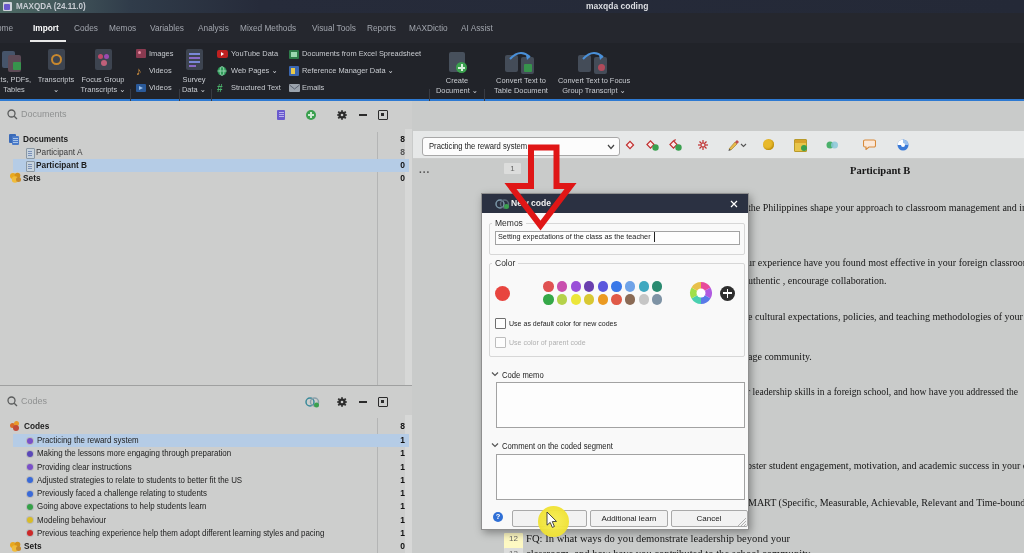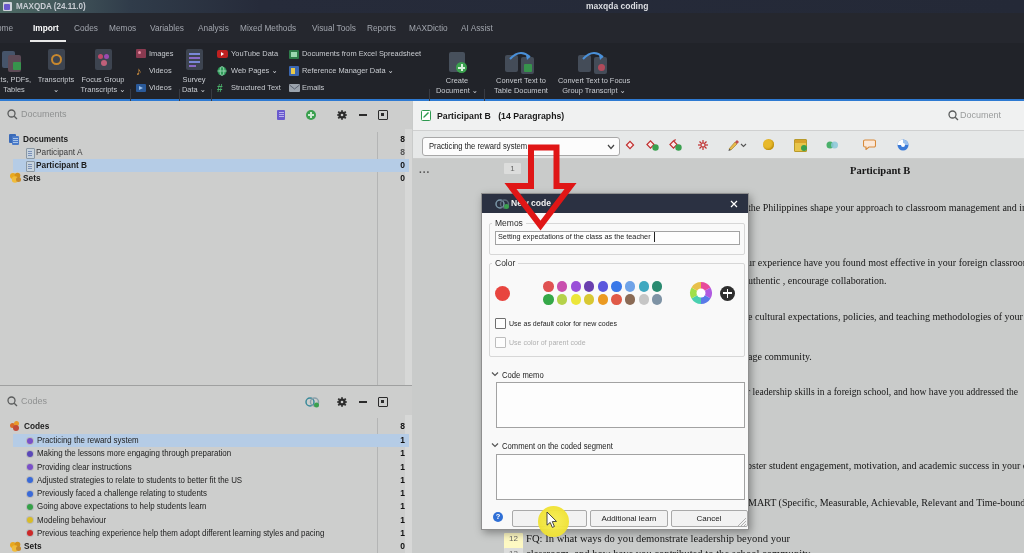--- a/index.html
+++ b/index.html
@@ -305,34 +305,20 @@
         <circle cx="8.5" cy="3.5" r="2.8" fill="#d4921a"></circle>
         <circle cx="6" cy="7.5" r="3.2" fill="#f0bc3a"></circle>
         <circle cx="9.5" cy="7.5" r="2.5" fill="#c88a2a"></circle>
       </svg>
     </div>
 <div class="trow" style="left:24px;top:153.7px;font-weight:bold;transform:scaleX(0.92);">Sets</div>
 <div class="cnt" style="left:385px;top:153.7px;">0</div>
 </div>
 
 <div class="a" id="rpanel">
- <div class="a" id="rhead">
-  <div class="a" style="left:8px;top:9px;width:10px;height:11px;">
-        <svg width="10" height="11">
-          <rect x="0.5" y="0.5" width="9" height="10" rx="1" fill="#fff" stroke="#2e9a50" stroke-width="1"></rect>
-          <path d="M2.5,6.5 L7,2 L8,3 L3.5,7.5 L2.3,7.7 Z" fill="#2e9a50"></path>
-        </svg>
-      </div>
-  <div class="a nw" style="left:24px;top:9px;height:11px;line-height:11px;font-size:9.5px;font-weight:bold;color:#1a1a1a;transform:scaleX(0.92);transform-origin:0 50%;">Participant B&nbsp;&nbsp; <span style="font-weight:bold;">(14 Paragraphs)</span></div>
-  <svg class="a" style="left:535px;top:9px;" width="11" height="11">
-        <circle cx="4.5" cy="4.5" r="3.5" stroke="#5a5c5c" stroke-width="1.3" fill="none"></circle>
-        <line x1="7.2" y1="7.2" x2="10" y2="10" stroke="#5a5c5c" stroke-width="1.3"></line>
-      </svg>
-  <div class="a nw" style="left:547px;top:9px;height:11px;line-height:11px;font-size:9px;color:#9a9c9c;">Document</div>
- </div>
  <div class="a" id="rtool">
   <div class="a" style="left:9px;top:6px;width:196px;height:17px;background:#fcfcfc;border:1px solid #a8a8a8;border-radius:3px;">
    <div class="a nw" style="left:6px;top:0;height:17px;line-height:17px;font-size:8.5px;color:#1c1c1c;transform:scaleX(0.9);transform-origin:0 50%;">Practicing the reward system</div>
    <svg class="a" style="left:184px;top:6px;" width="8" height="6">
           <path d="M1,1 L4,4.5 L7,1" stroke="#444" stroke-width="1.2" fill="none"></path>
         </svg>
   </div>
   <svg class="a" style="left:212px;top:8px;" width="10" height="12">
         <rect x="2.5" y="3.5" width="5" height="5" transform="rotate(45 5 6)" fill="#fbeaea" stroke="#c03030" stroke-width="1.2"></rect>
       </svg>

